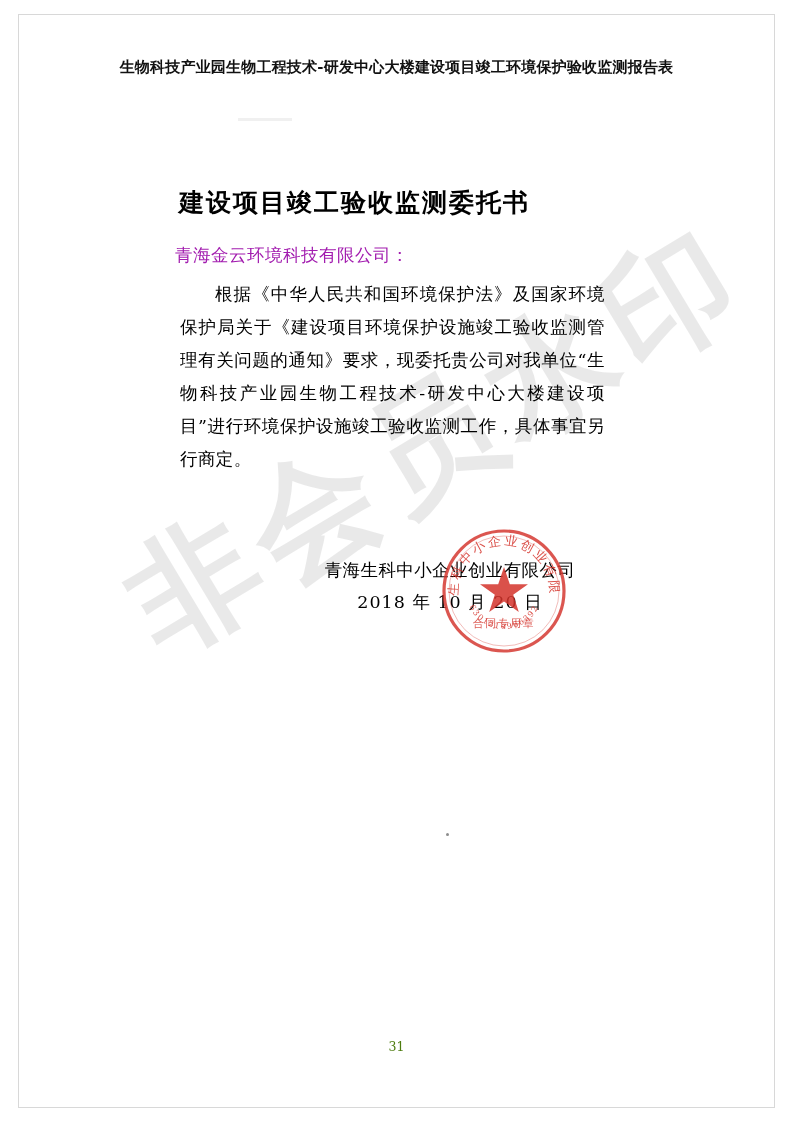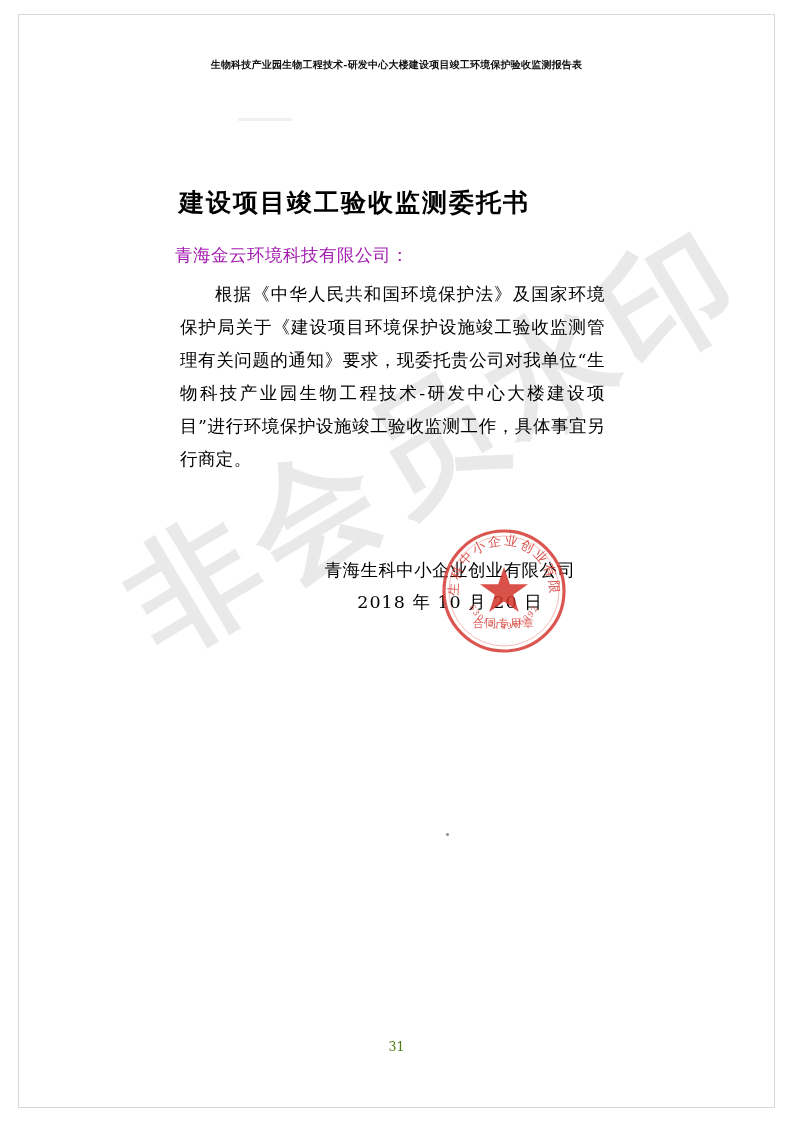--- a/index.html
+++ b/index.html
@@ -29,21 +29,21 @@
     pointer-events: none;
   }
   .header {
     position: absolute;
     top: 58px;
     left: 0;
     width: 793px;
     text-align: center;
     font-family: "DejaVu Serif", serif;
     font-weight: bold;
-    font-size: 10px;
+    font-size: 15px;
     letter-spacing: 0.2px;
     color: #111111;
   }
   .doc-title {
     position: absolute;
     top: 186px;
     left: 0;
     width: 709px;
     text-align: center;
     font-family: "DejaVu Serif", serif;

